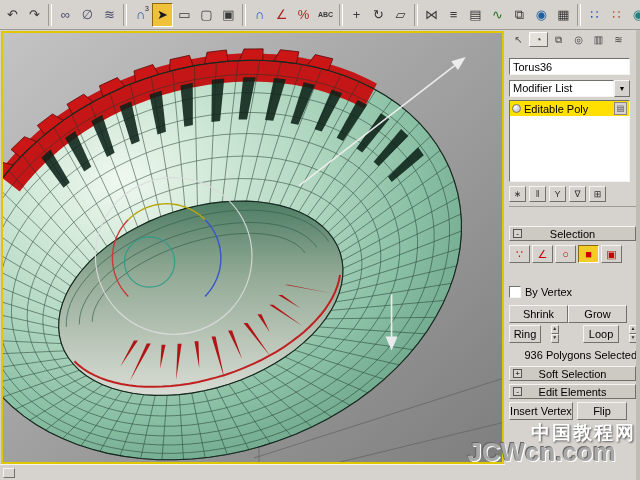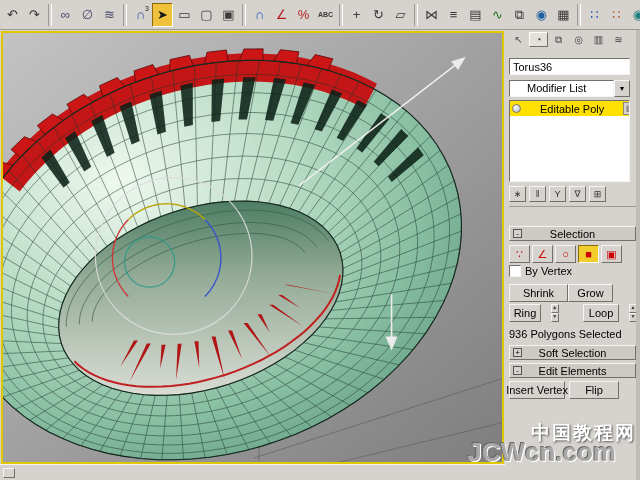--- a/index.html
+++ b/index.html
@@ -23,44 +23,44 @@
   .bb-btn{position:absolute;left:3px;top:3px;width:12px;height:10px;background:#d6d3ce;border:1px solid;border-color:#f5f4f2 #72706b #72706b #f5f4f2}
 
   
   .panel{position:absolute;left:505px;top:30px;width:135px;height:450px;background:#d6d3ce;padding:2px 3px 0 4px}
   .pscroll{position:absolute;right:0;top:0;width:4px;height:450px;background:#c0bdb6}
   .ptabs{display:flex;height:16px;gap:1px;margin-bottom:10px}
   .ptab{width:19px;height:15px;display:flex;align-items:center;justify-content:center;font-size:10px;color:#444;border:1px solid transparent}
   .ptab.active{background:#e4e1db;border-color:#fff #72706b #72706b #fff}
   .name-field{width:121px;height:17px;background:#fff;border:1px solid;border-color:#72706b #f5f4f2 #f5f4f2 #72706b;font:11px "Liberation Sans",sans-serif;padding:0 3px;display:block}
   .combo{display:flex;height:17px;margin-top:5px;width:121px}
-  .combo .c-lbl{flex:1;background:#fff;border:1px solid;border-color:#72706b #f5f4f2 #f5f4f2 #72706b;line-height:15px;padding:0 17px;white-space:nowrap;overflow:hidden}
+  .combo .c-lbl{flex:1;background:#fff;border:1px solid;border-color:#72706b #f5f4f2 #f5f4f2 #72706b;line-height:15px;padding:0 3px;white-space:nowrap;overflow:hidden}
   .combo .c-arr{width:16px;background:#d6d3ce;border:1px solid;border-color:#f5f4f2 #72706b #72706b #f5f4f2;font-size:7px;text-align:center;line-height:15px}
   .stack{width:121px;height:82px;background:#fff;border:1px solid;border-color:#72706b #f5f4f2 #f5f4f2 #72706b;margin-top:3px;overflow:hidden}
-  .stack-row{height:15px;background:#ffe000;display:flex;align-items:center;padding:0 2px;gap:19px}
+  .stack-row{height:15px;background:#ffe000;display:flex;align-items:center;padding:0 2px;gap:3px}
   .bulb{width:9px;height:9px;border-radius:50%;background:radial-gradient(circle at 35% 30%,#fff,#b0b0b0);border:1px solid #777;flex:0 0 auto}
   .stack-row .slbl{flex:1;font-size:11px;white-space:nowrap}
   .stack-row-btn{width:13px;height:13px;background:#d6d3ce;border:1px solid #8a8781;font-size:8px;line-height:11px;text-align:center;color:#444;flex:0 0 auto}
   .stack-tools{display:flex;gap:3px;margin-top:4px;padding-bottom:4px;border-bottom:1px solid #9e9b95}
   .st-btn{width:17px;height:16px;background:#d6d3ce;border:1px solid;border-color:#f5f4f2 #72706b #72706b #f5f4f2;font-size:9px;display:flex;align-items:center;justify-content:center;color:#333}
   .ro-head{height:15px;background:#cdc9c3;border:1px solid;border-color:#f5f4f2 #72706b #72706b #f5f4f2;display:flex;align-items:center;position:relative;width:127px}
   .ro-box{position:absolute;left:3px;top:2px;width:9px;height:9px;border:1px solid #555;background:#d6d3ce;font-size:8px;line-height:7px;text-align:center}
   .ro-title{flex:1;text-align:center;font-size:11px}
   .so-row{display:flex;gap:2px;margin-top:4px}
   .so-btn{width:21px;height:18px;background:#d6d3ce;border:1px solid;border-color:#f5f4f2 #72706b #72706b #f5f4f2;display:flex;align-items:center;justify-content:center;color:#c00;font-size:11px}
   .so-btn.active{background:#f2cd2a;border-color:#8a6a10 #fff #fff #8a6a10}
   .chk-row{display:flex;align-items:center;gap:4px;height:13px;margin-top:3px}
   .chk{width:12px;height:12px;background:#fff;border:1px solid;border-color:#72706b #f5f4f2 #f5f4f2 #72706b;flex:0 0 auto}
   .chk-row.disabled{color:#82807b}
   .num-field{width:32px;height:14px;background:#f2f0ec;border:1px solid;border-color:#72706b #f5f4f2 #f5f4f2 #72706b;font-size:10px;color:#8a8781;padding:0 2px;line-height:12px}
   .spin{display:flex;flex-direction:column;width:11px;height:16px}
   .spin span{flex:1;background:#d6d3ce;border:1px solid;border-color:#f5f4f2 #72706b #72706b #f5f4f2;font-size:5px;line-height:5px;text-align:center;color:#333}
   .btn{background:#d6d3ce;border:1px solid;border-color:#f5f4f2 #72706b #72706b #f5f4f2;font-size:11px;height:18px;display:flex;align-items:center;justify-content:center;white-space:nowrap}
   .btn-row{display:flex;align-items:center}
-  .status{text-align:left;margin-top:6px;font-size:11px}
+  .status{text-align:right;margin-top:6px;font-size:11px}
 
   
   .wm{position:absolute;right:0;bottom:12px;width:175px;height:48px;z-index:50;pointer-events:none}
   .wm-cn{position:absolute;right:4px;top:0;color:#fff;font-weight:bold;font-size:19px;letter-spacing:2px;text-shadow:1px 1px 2px #555}
   .wm-en{position:absolute;right:24px;top:17px;color:#a8a8a8;font-weight:bold;font-size:26px;text-shadow:1px 1px 0 #fff,-1px -1px 0 #666}
 </style>
 </head>
 <body>
 
 <div class="app">
@@ -378,28 +378,28 @@
     </div>
 
     <div class="so-row" id="so-row">
         <div class="so-btn">∵</div>
         <div class="so-btn">∠</div>
         <div class="so-btn">○</div>
         <div class="so-btn active">■</div>
         <div class="so-btn">▣</div>
       </div>
 
-    <div class="chk-row" style="margin-top:1px">
+    <div class="chk-row" style="margin-top:22px">
       <span class="chk"></span>
       <span>By Vertex</span>
     </div>
 
     <div class="btn-row" style="margin-top:7px;gap:0">
       <div class="btn" style="width:59px">Shrink</div>
-      <div class="btn" style="width:45px">Grow</div>
+      <div class="btn" style="width:59px">Grow</div>
     </div>
     <div class="btn-row" style="margin-top:2px;gap:10px">
       <div class="btn" style="width:44px">Ring</div>
       <span class="spin" style="height:18px">
           <span>▲</span>
           <span>▼</span>
         </span>
       <span style="width:6px"></span>
       <div class="btn" style="width:50px">Loop</div>
       <span class="spin" style="height:18px">
@@ -414,21 +414,21 @@
       <span class="ro-box">+</span>
       <span class="ro-title">Soft Selection</span>
     </div>
 
     <div class="ro-head" style="margin-top:3px">
       <span class="ro-box">-</span>
       <span class="ro-title">Edit Elements</span>
     </div>
 
     <div class="btn-row" style="margin-top:3px;gap:4px">
-      <div class="btn" style="width:56px">Insert Vertex</div>
+      <div class="btn" style="width:64px">Insert Vertex</div>
       <div class="btn" style="width:50px">Flip</div>
     </div>
 
     <div class="pscroll"></div>
   </div>
 
   <div class="wm">
     <div class="wm-cn">中国教程网</div>
     <div class="wm-en">JCWcn.com</div>
   </div>

